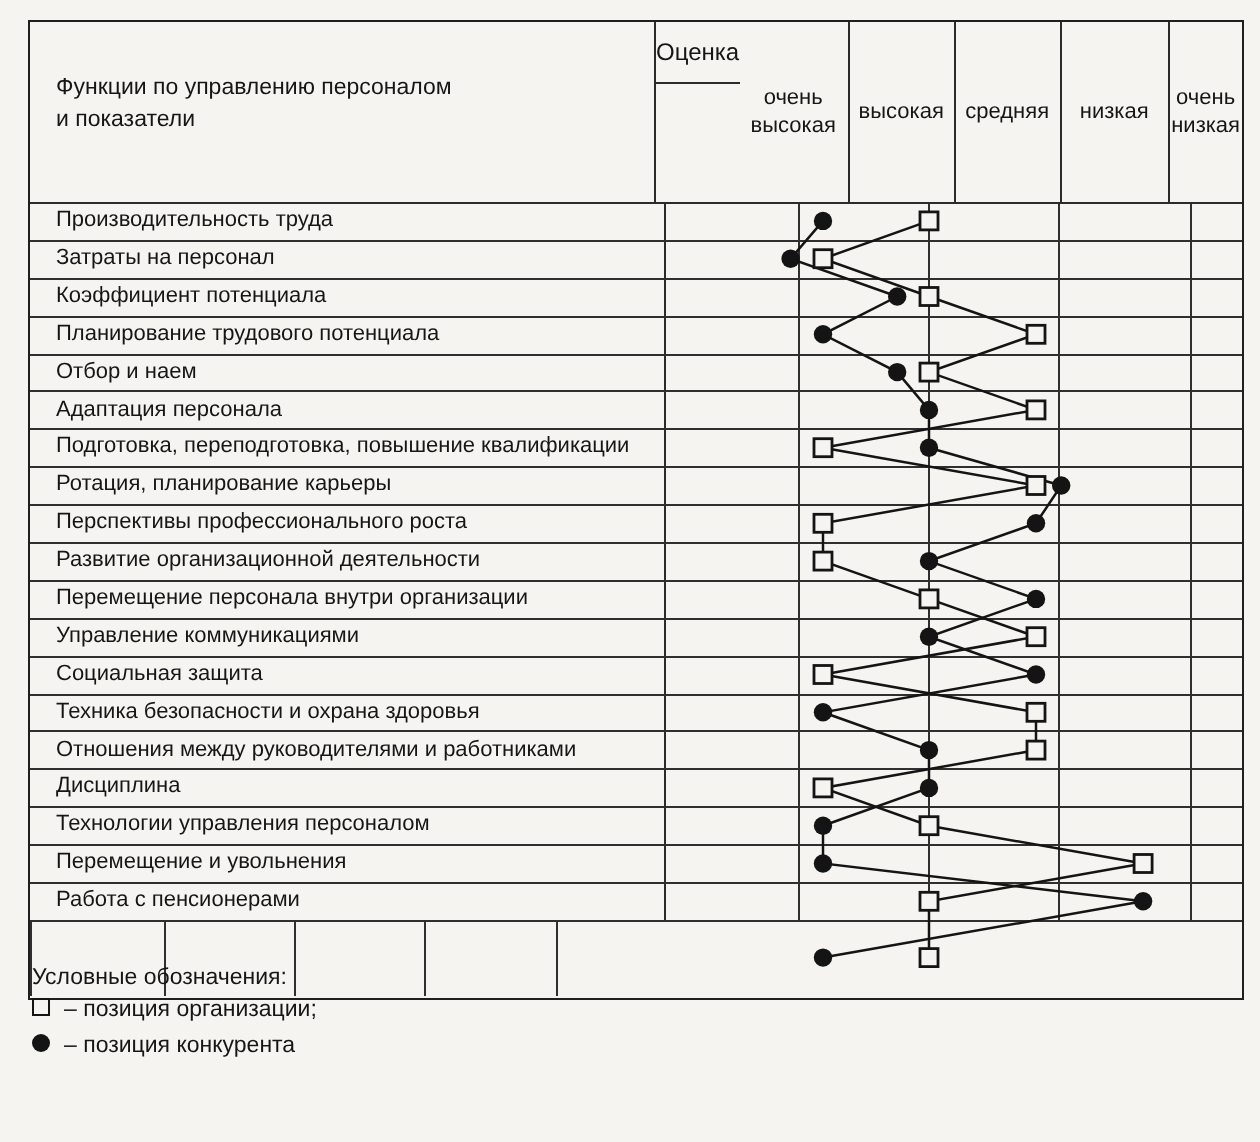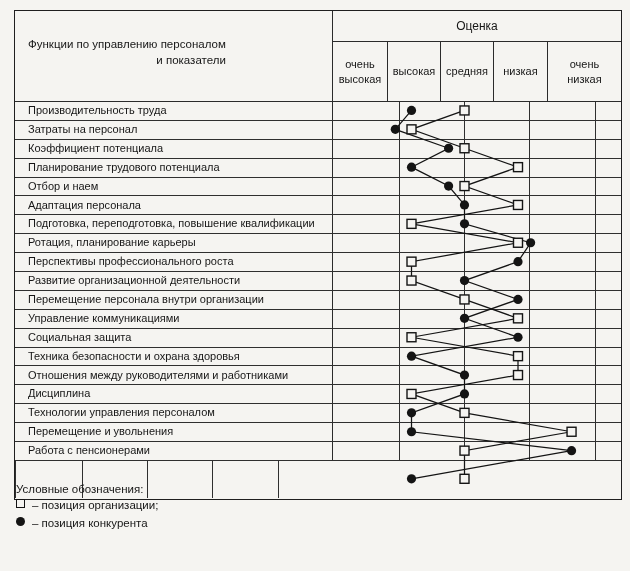--- a/index.html
+++ b/index.html
@@ -21,23 +21,22 @@
   }
   
   .thead{display:flex;height:91px;border-bottom:1px solid #2b2b2b;box-sizing:border-box;}
   .functions-head{
     width:318px;box-sizing:border-box;
     border-right:1px solid #2b2b2b;
     display:flex;align-items:center;
     padding:0 10px 6px 13px;
     font-size:11.5px;line-height:1.35;
     white-space:pre-line;
-    text-align:right;
-  }
-  .rating-head{flex:1;display:flex;flex-direction:column;}
+  }
+  .rating-head{flex:1;display:flex;flex-direction:row;}
   .rating-title{
     height:31px;box-sizing:border-box;
     border-bottom:1px solid #2b2b2b;
     display:flex;align-items:center;justify-content:center;
     font-size:12px;
   }
   .rating-cols{flex:1;display:flex;}
   .rcol{
     box-sizing:border-box;border-right:1px solid #2b2b2b;
     display:flex;align-items:center;justify-content:center;

